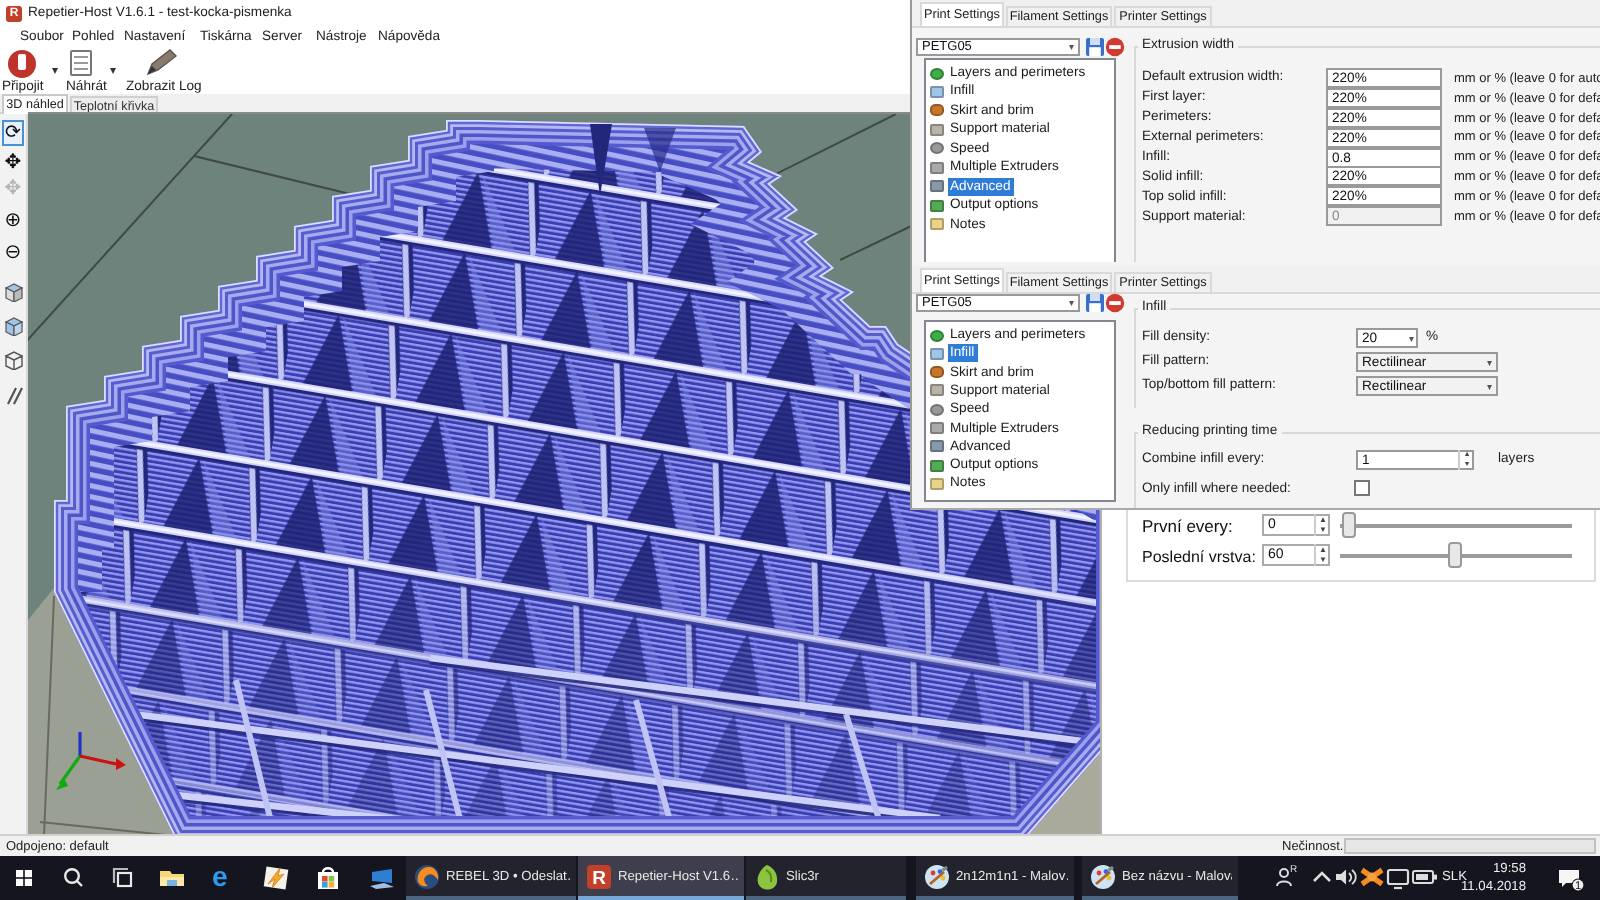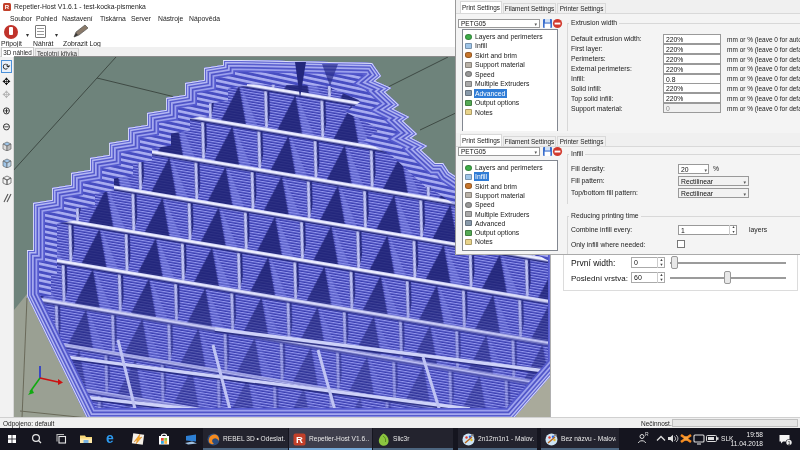--- a/index.html
+++ b/index.html
@@ -157,21 +157,21 @@
     <line x1="40" y1="378" x2="30" y2="392" stroke="#11aa11"></line>
     <line x1="40" y1="378" x2="58" y2="382" stroke="#cc1111"></line>
     <polygon points="58,379 63,382.5 58,385" fill="#cc1111"></polygon>
     <polygon points="32,389 28,395 34,393" fill="#11aa11"></polygon>
   </g>
 </svg>
 </div>
 
 <div class="abs" style="left:550px;top:255px;width:250px;height:162px;background:#fff;border-left:1px solid #b0b0b0;">
   <div class="abs" style="left:12px;top:0px;width:235px;height:36px;border:1px solid #dcdcdc;border-top:none;"></div>
-  <div class="abs" style="left:20px;top:3px;font-size:8.5px;color:#111;">První width:</div>
+  <div class="abs" style="left:20px;top:3px;font-size:8.5px;color:#111;">První every:</div>
   <div class="abs" style="left:80px;top:2px;width:34px;height:11px;background:#fff;border:1px solid #aaa;font-size:7px;color:#111;padding:1px 0 0 2px;">0</div>
   <div class="abs" style="left:106px;top:2px;width:8px;height:11px;border-left:1px solid #ccc;font-size:4px;color:#444;text-align:center;line-height:5px;">▲<br>▼</div>
   <div class="abs" style="left:119px;top:7px;width:116px;height:2px;background:#9b9b9b;"></div>
   <div class="abs" style="left:120px;top:1px;width:7px;height:13px;background:#e8e8e8;border:1px solid #999;border-radius:2px;"></div>
   <div class="abs" style="left:20px;top:18.5px;font-size:8px;color:#111;">Poslední vrstva:</div>
   <div class="abs" style="left:80px;top:17px;width:34px;height:11px;background:#fff;border:1px solid #aaa;font-size:7px;color:#111;padding:1px 0 0 2px;">60</div>
   <div class="abs" style="left:106px;top:17px;width:8px;height:11px;border-left:1px solid #ccc;font-size:4px;color:#444;text-align:center;line-height:5px;">▲<br>▼</div>
   <div class="abs" style="left:119px;top:22px;width:116px;height:2px;background:#9b9b9b;"></div>
   <div class="abs" style="left:173px;top:16px;width:7px;height:13px;background:#e8e8e8;border:1px solid #999;border-radius:2px;"></div>
 </div>

